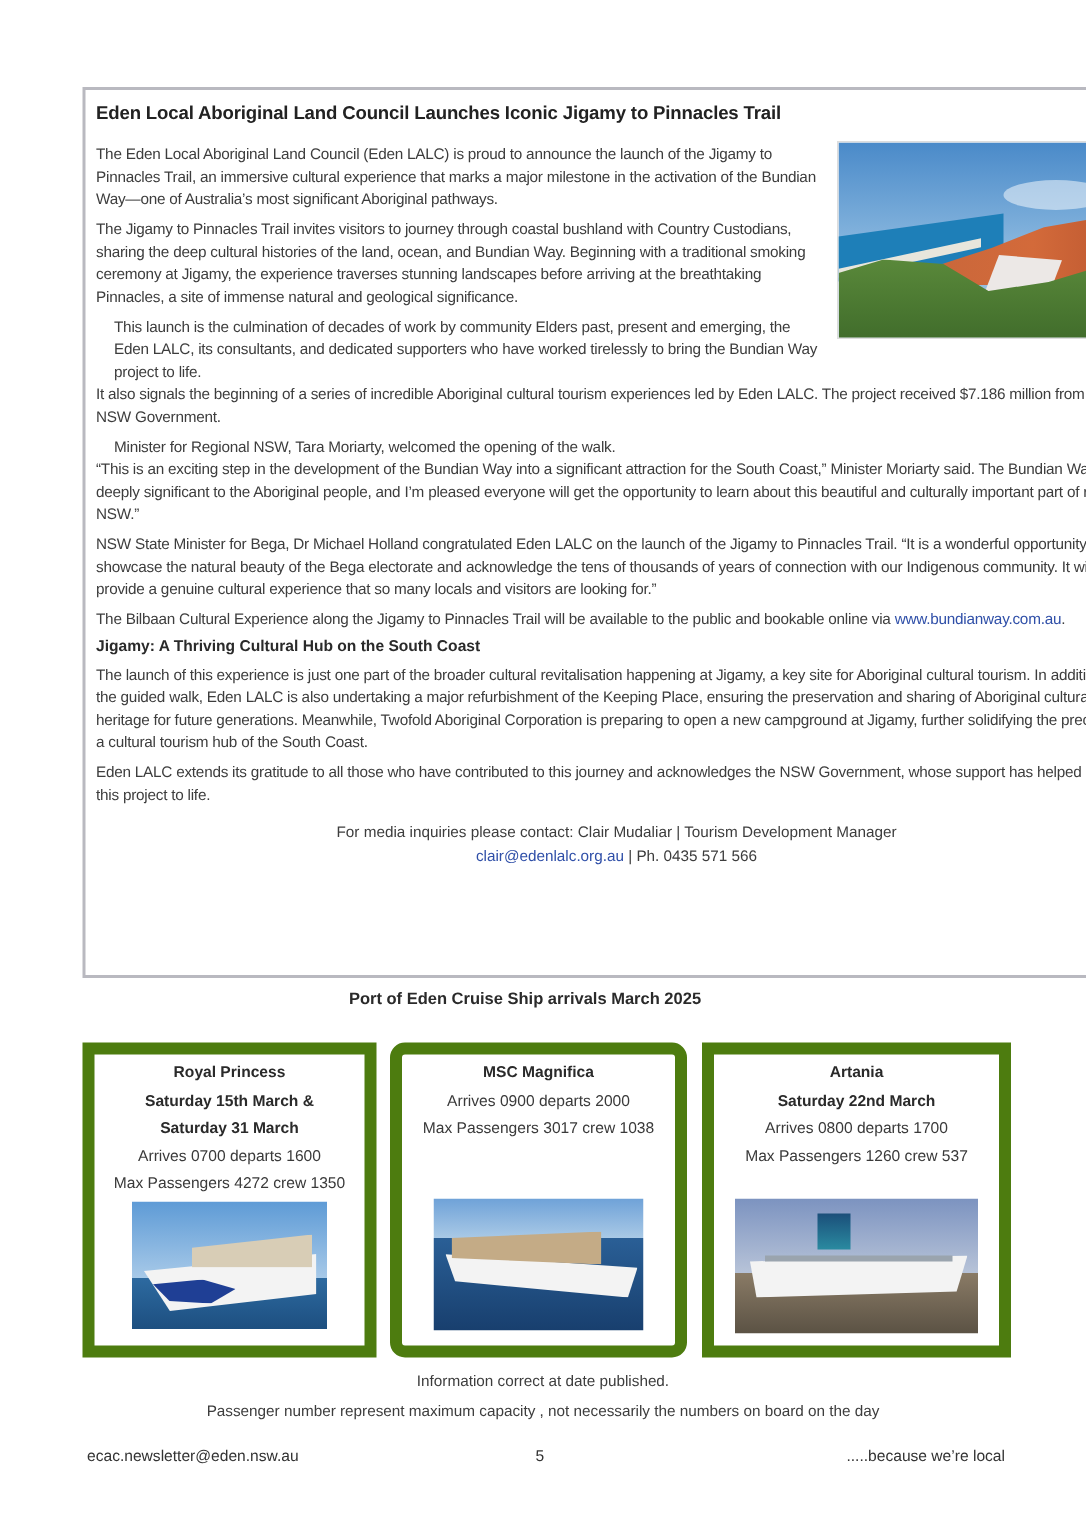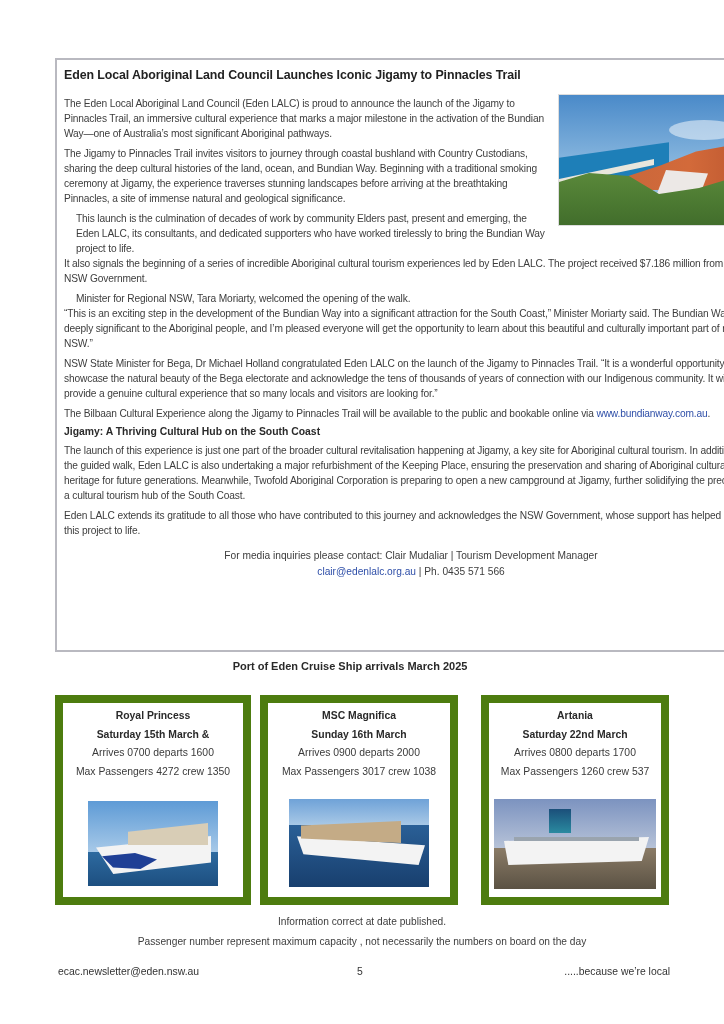--- a/index.html
+++ b/index.html
@@ -76,43 +76,43 @@
     <div>For media inquiries please contact: Clair Mudaliar | Tourism Development Manager</div>
     <div><a class="link">clair@edenlalc.org.au</a><span> | Ph. 0435 571 566</span></div>
   </div>
 </div>
 
 <div class="cruise-title">Port of Eden Cruise Ship arrivals  March 2025</div>
 
 <div class="ship-card" style="left:55px; width:196px;">
   <div class="b">Royal Princess</div>
   <div class="b">Saturday 15th March &amp;</div>
+  <div class="b">Saturday 31 March</div>
   <div>Arrives 0700 departs 1600</div>
   <div>Max Passengers 4272 crew 1350</div>
   <div class="ship-img" style="top:98px; width:130px; height:85px;">
     <div class="sky"></div>
     <div class="hull" style="left:8px; top:35px; width:115px; height:38px; clip-path:polygon(0 30%,100% 0,100% 70%,15% 100%);"></div>
     <div style="position:absolute; left:14px; top:52px; width:55px; height:16px; background:#1f3f95; clip-path:polygon(0 20%,60% 0,100% 40%,70% 100%,20% 90%);"></div>
     <div class="deck" style="left:40px; top:22px; width:80px; height:22px; background:#d8cdb6; clip-path:polygon(0 40%,100% 0,100% 100%,0 100%);"></div>
   </div>
 </div>
 
-<div class="ship-card" style="left:260px; width:198px;">
+<div class="ship-card" style="left:260px; width:198px;border-radius:10px;">
   <div class="b">MSC Magnifica</div>
-  <div class="b">Sunday 16th March</div>
   <div>Arrives 0900 departs 2000</div>
   <div>Max Passengers 3017 crew 1038</div>
   <div class="ship-img" style="top:96px; width:140px; height:88px;">
     <div class="sky" style="background:linear-gradient(#6fa2d8,#a9c9e6 30%,#2a5f96 30%,#183f6e);"></div>
     <div class="hull" style="left:8px; top:30px; width:128px; height:36px; clip-path:polygon(0 20%,100% 45%,95% 100%,5% 70%);"></div>
     <div class="deck" style="left:12px; top:22px; width:100px; height:22px; background:#c4ab86; clip-path:polygon(0 20%,100% 0,100% 100%,0 80%);"></div>
   </div>
 </div>
 
-<div class="ship-card" style="left:481px; width:188px;">
+<div class="ship-card" style="left:468px; width:206px;">
   <div class="b">Artania</div>
   <div class="b">Saturday 22nd March</div>
   <div>Arrives 0800 departs 1700</div>
   <div>Max Passengers 1260 crew 537</div>
   <div class="ship-img" style="top:96px; width:162px; height:90px;">
     <div class="sky" style="background:linear-gradient(#7c93c0,#b7c3d8 55%,#8a7b66 55%,#5b5244);"></div>
     <div class="funnel" style="left:55px; top:10px; width:22px; height:24px; background:linear-gradient(#1b4f7a,#2a8aa0);"></div>
     <div class="hull" style="left:10px; top:30px; width:145px; height:40px; clip-path:polygon(0 30%,100% 20%,95% 80%,3% 90%);"></div>
     <div class="deck" style="left:20px; top:38px; width:125px; height:4px; background:#9aa4ae;"></div>
   </div>

